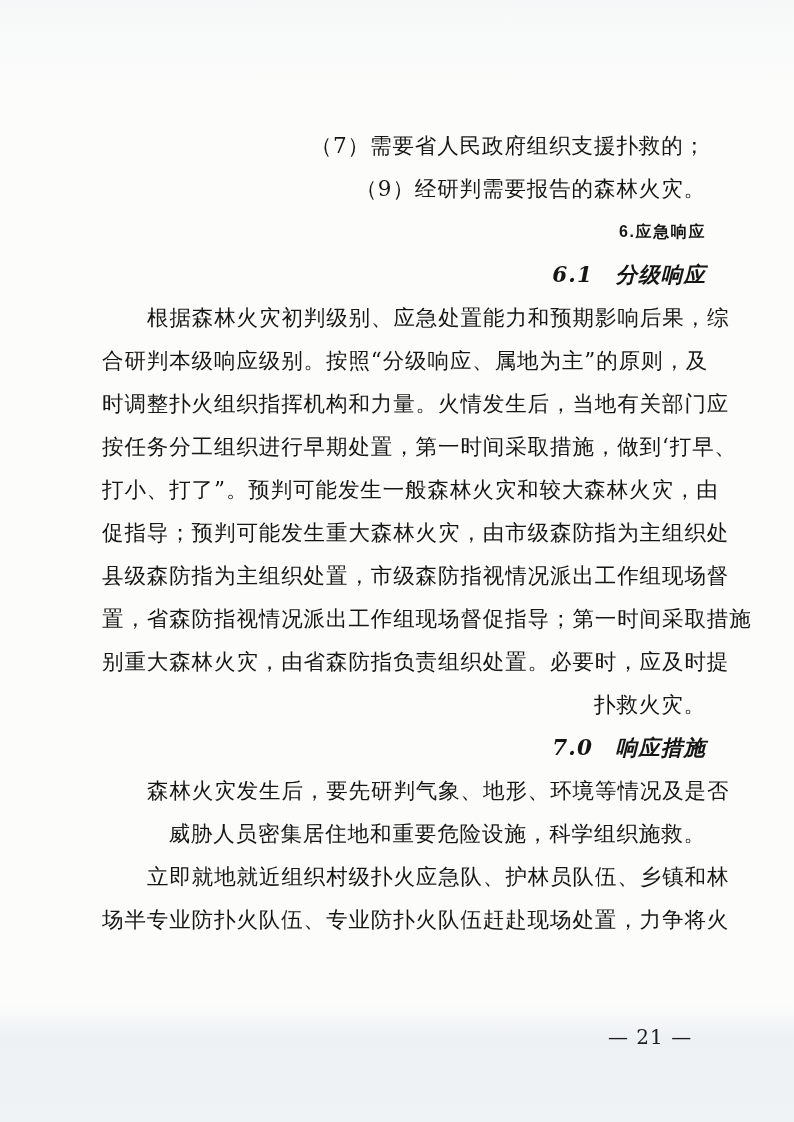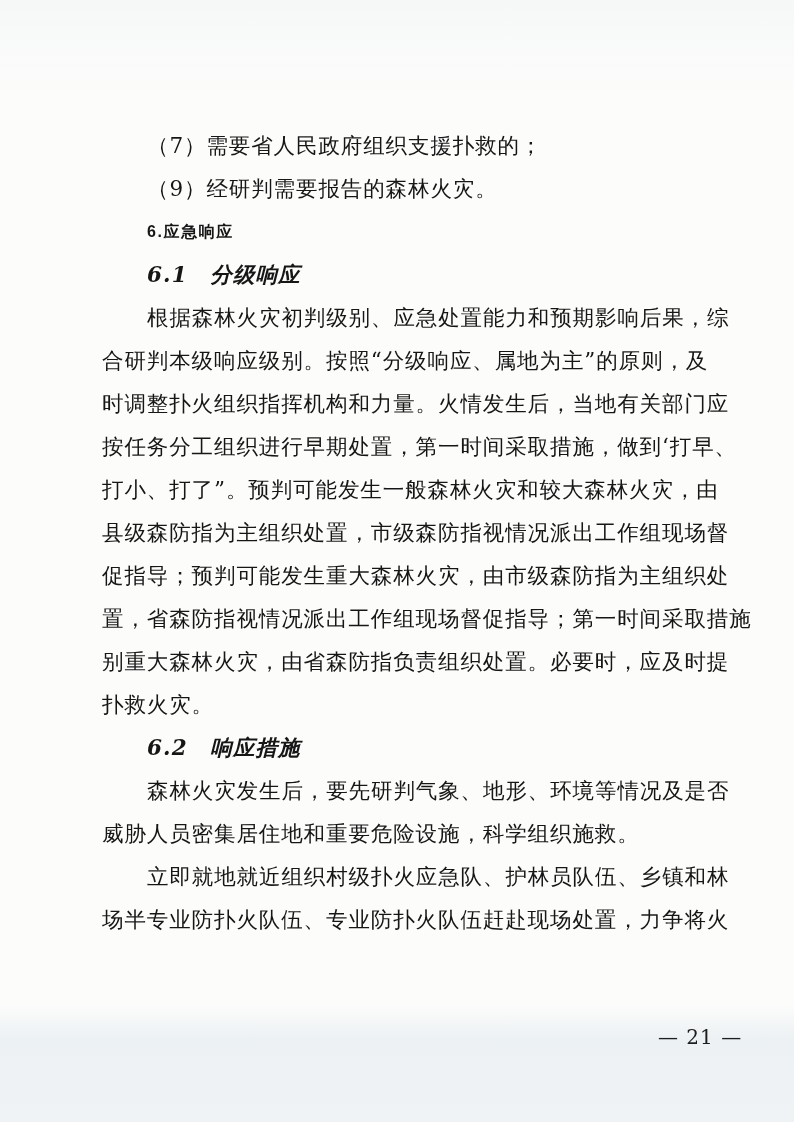--- a/index.html
+++ b/index.html
@@ -47,38 +47,39 @@
     width: 604px;
     font-family: "DejaVu Serif", "Liberation Serif", serif;
     font-size: 21.5px;
     letter-spacing: 0.9px;
     color: #161616;
   }
   .ln {
     height: 43px;
     line-height: 43px;
     white-space: nowrap;
+    text-align: right;
   }
   .indent {
     padding-left: 45px;
   }
   .h-major {
     font-family: Liberation Sans, sans-serif;
     font-weight: 700;
     font-size: 16px;
     letter-spacing: 1.6px;
   }
   .h-sub {
     font-weight: 700;
     letter-spacing: 1.1px;
     font-style: italic;
   }
   .footer-page-number {
     position: absolute;
-    left: 658px;
+    left: 608px;
     top: 1024px;
     font-family: "DejaVu Serif", "Liberation Serif", serif;
     font-size: 20px;
     letter-spacing: 1px;
     line-height: 26px;
     color: #1d1d1d;
   }
 </style>
 </head>
 <body>
@@ -90,26 +91,26 @@
   <div class="content">
     <div class="ln indent">（7）需要省人民政府组织支援扑救的；</div>
     <div class="ln indent">（9）经研判需要报告的森林火灾。</div>
     <div class="ln indent h-major">6.应急响应</div>
     <div class="ln indent h-sub">6.1　分级响应</div>
     <div class="ln indent">根据森林火灾初判级别、应急处置能力和预期影响后果，综</div>
     <div class="ln">合研判本级响应级别。按照“分级响应、属地为主”的原则，及</div>
     <div class="ln">时调整扑火组织指挥机构和力量。火情发生后，当地有关部门应</div>
     <div class="ln">按任务分工组织进行早期处置，第一时间采取措施，做到‘打早、</div>
     <div class="ln">打小、打了”。预判可能发生一般森林火灾和较大森林火灾，由</div>
+    <div class="ln">促指导；预判可能发生重大森林火灾，由市级森防指为主组织处</div>
     <div class="ln">县级森防指为主组织处置，市级森防指视情况派出工作组现场督</div>
-    <div class="ln">促指导；预判可能发生重大森林火灾，由市级森防指为主组织处</div>
     <div class="ln">置，省森防指视情况派出工作组现场督促指导；第一时间采取措施</div>
     <div class="ln">别重大森林火灾，由省森防指负责组织处置。必要时，应及时提</div>
     <div class="ln">扑救火灾。</div>
-    <div class="ln indent h-sub">6.2　响应措施</div>
+    <div class="ln indent h-sub">7.0　响应措施</div>
     <div class="ln indent">森林火灾发生后，要先研判气象、地形、环境等情况及是否</div>
     <div class="ln">威胁人员密集居住地和重要危险设施，科学组织施救。</div>
     <div class="ln indent">立即就地就近组织村级扑火应急队、护林员队伍、乡镇和林</div>
     <div class="ln">场半专业防扑火队伍、专业防扑火队伍赶赴现场处置，力争将火</div>
   </div>
 
   <div class="footer-page-number">— 21 —</div>
 </div>
 
 </body></html>

